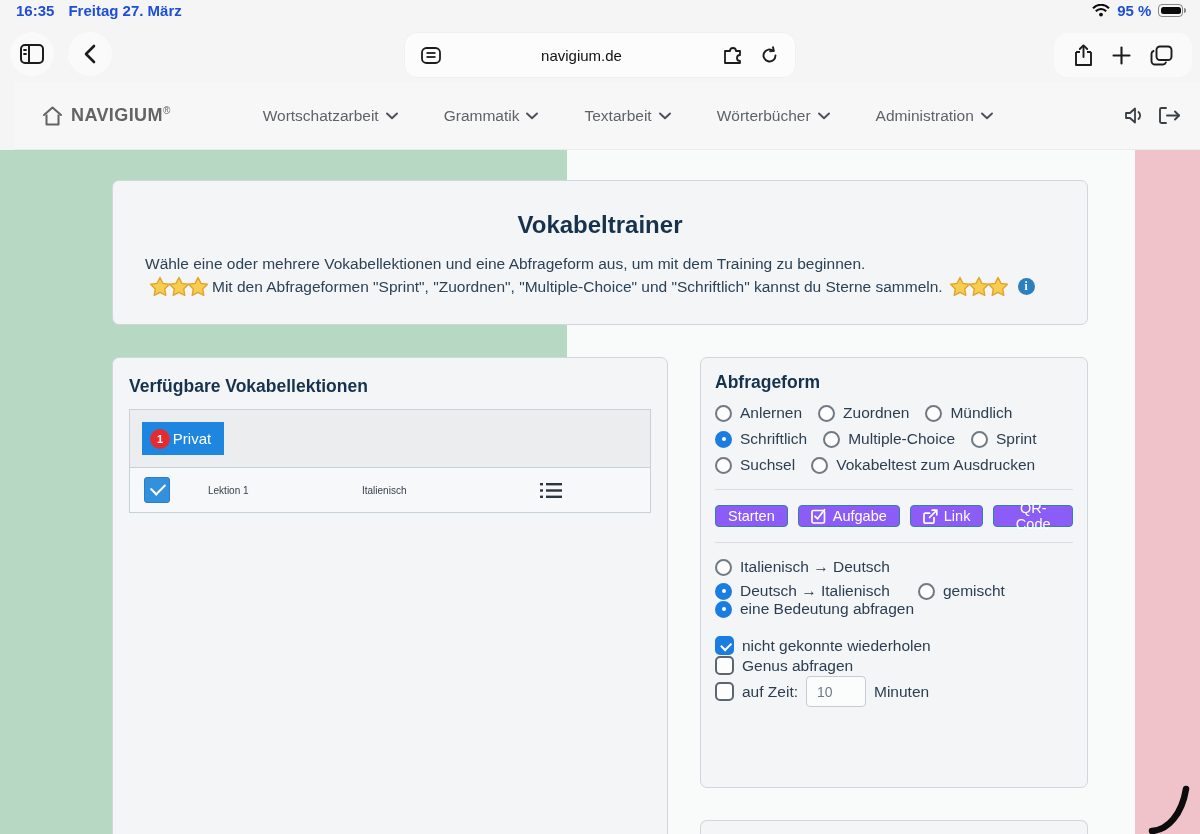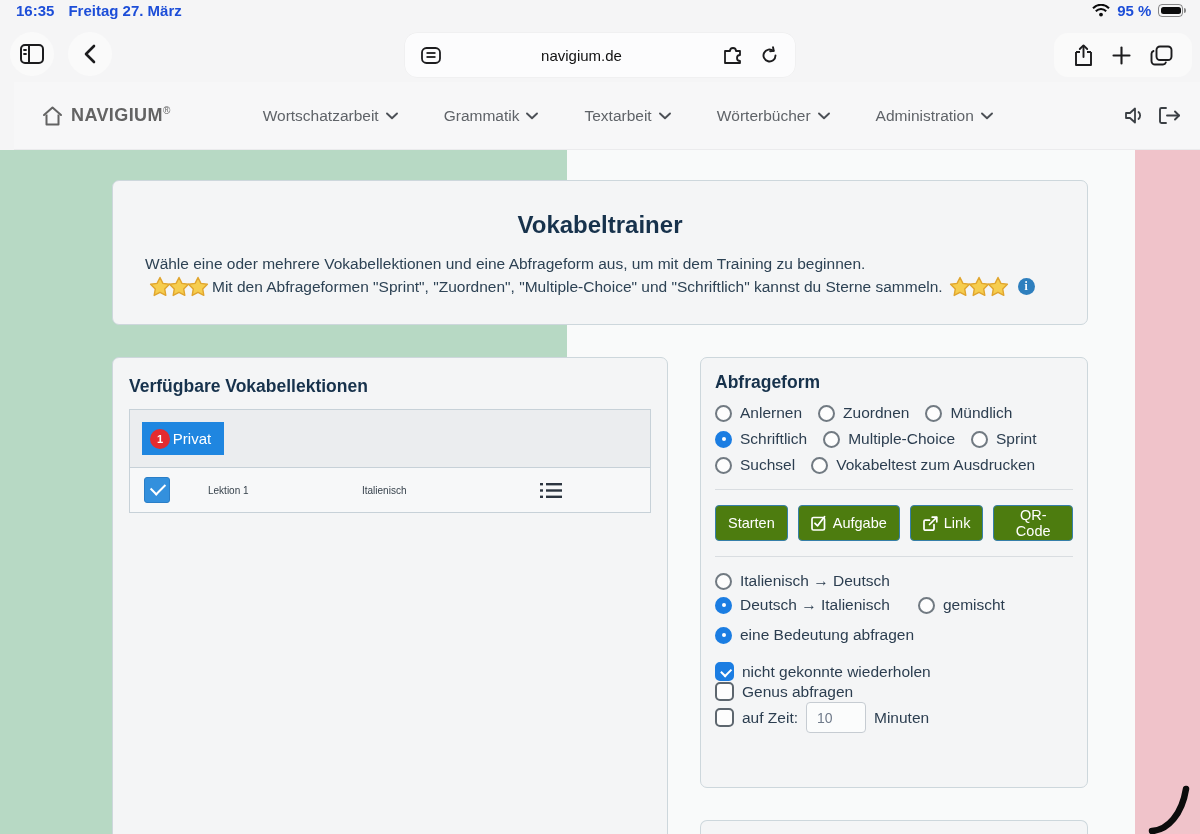--- a/index.html
+++ b/index.html
@@ -67,21 +67,21 @@
   .radio-row { display:flex; align-items:center; flex-wrap:wrap; column-gap:16px; row-gap:6px; margin-top:8px; }
   .radio-item, .check-item { display:flex; align-items:center; gap:8px; font-size:15.5px; color:#2c3e50; cursor:pointer; }
   .radio { width:17px; height:17px; border-radius:50%; border:2px solid #717a82; background:#fdfdfd; flex:0 0 auto; position:relative; }
   .radio.checked { border-color:#1b7de2; background:#1b7de2; }
   .radio.checked::after { content:""; position:absolute; left:4.5px; top:4.5px; width:4px; height:4px; border-radius:50%; background:#fff; }
   .cbox { width:19px; height:19px; border-radius:5px; border:2px solid #5d666e; background:#fdfdfd; flex:0 0 auto; position:relative; }
   .cbox.checked { background:#1b7de2; border-color:#1b7de2; }
   .cbox.checked::after { content:""; position:absolute; left:3.5px; top:3.5px; width:8px; height:4.5px; border-left:2.2px solid #fff; border-bottom:2.2px solid #fff; transform:rotate(-45deg); }
   .hr { border-top:1px solid #d9dde1; margin:15px 0; }
   .btn-row { display:flex; gap:10px; }
-  .btn { display:inline-flex; align-items:center; justify-content:center; gap:6px; height:36px; padding:0 12px; background:#4d7c0f; border:1px solid #367fa9; border-radius:4px; color:#fff; font-size:14.5px; cursor:pointer; font-family:inherit; }
+  .btn { display:inline-flex; align-items:center; justify-content:center; gap:6px; height:22px; padding:0 12px; background:#8b5cf6; border:1px solid #367fa9; border-radius:4px; color:#fff; font-size:14.5px; cursor:pointer; font-family:inherit; }
   .dir-row { display:flex; align-items:center; column-gap:28px; row-gap:6px; flex-wrap:wrap; margin-top:6px; }
   .stack { display:flex; flex-direction:column; gap:1px; }
   .time-item { display:flex; align-items:center; gap:8px; }
   .time-input { width:60px; height:31px; border:1px solid #c6ccd2; border-radius:4px; background:#fbfcfc; color:#6f7a8a; font-size:14px; padding-left:10px; font-family:inherit; }
   .time-suffix { font-size:15.5px; color:#2c3e50; }
 
   .arc-swoosh { position:absolute; left:1140px; top:778px; }
 </style>
 </head>
 <body>
@@ -372,21 +372,21 @@
       <label class="radio-item">
           <span class="radio checked"></span>
           <span>Deutsch → Italienisch</span>
         </label>
       <label class="radio-item">
           <span class="radio"></span>
           <span>gemischt</span>
         </label>
     </div>
 
-    <div style="margin-top:12px;">
+    <div style="">
       <label class="radio-item">
           <span class="radio checked"></span>
           <span>eine Bedeutung abfragen</span>
         </label>
     </div>
 
     <div class="stack" style="margin-top:18px;">
       <label class="check-item">
           <span class="cbox checked"></span>
           <span>nicht gekonnte wiederholen</span>

